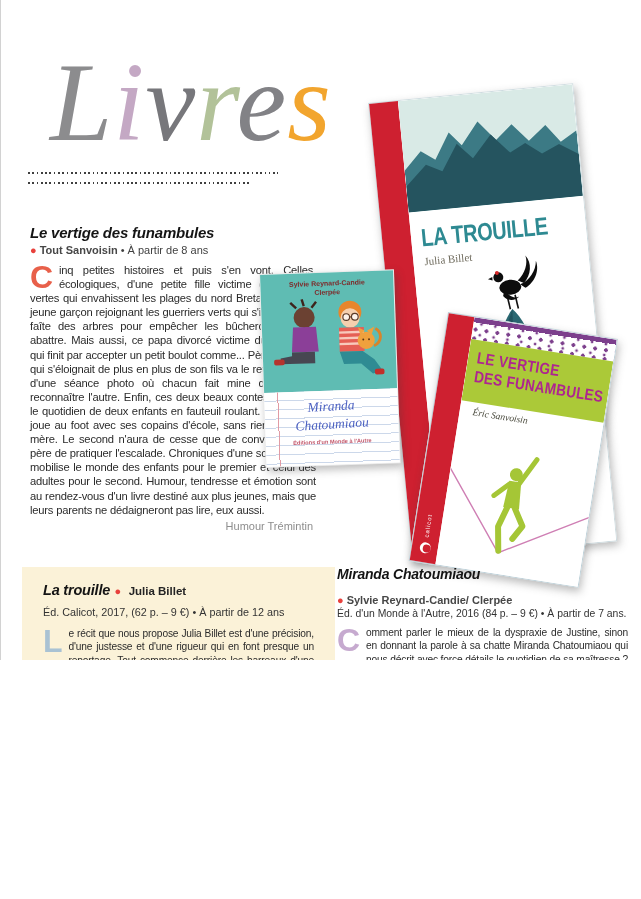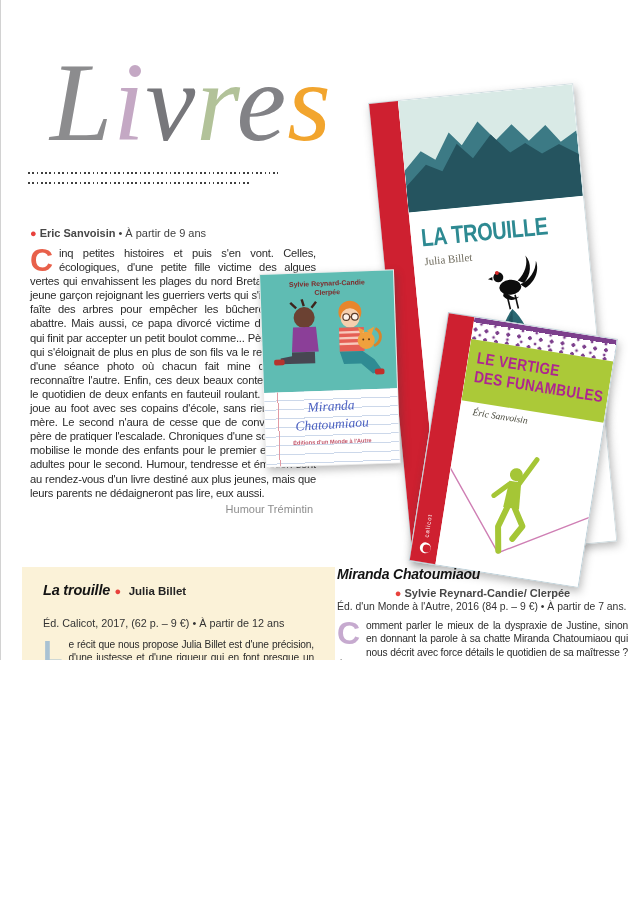--- a/index.html
+++ b/index.html
@@ -35,27 +35,27 @@
   .a1{left:30px;top:224px;width:286px;}
   .a1 .body{font-size:11.2px;line-height:14.1px;letter-spacing:-0.2px;}
   .a1 .sig{margin-top:3px;}
 
   
   .box2{position:absolute;left:22px;top:567px;width:313px;height:296px;background:#fbf2d8;
         clip-path:polygon(0 0,100% 0,100% 100%,0 95%);z-index:5;}
   .box2-inner{padding:14px 21px 0 21px;}
   .box2 .a-title{display:inline;font-size:14.5px;}
   .box2 .t-auth{font-weight:700;font-size:11.5px;color:#242424;}
-  .box2 .edition{margin-top:18px;font-size:10.8px;}
+  .box2 .edition{margin-top:7px;font-size:10.8px;}
   .box2 .body{margin-top:8px;font-size:10.2px;line-height:13.4px;letter-spacing:-0.15px;}
 
   
   .a3{left:337px;top:567px;width:291px;z-index:5;}
   .a3 .a-title{font-size:14px;line-height:15px;}
-  .a3 .byline{margin-top:5px;line-height:12px;text-align:center;}
+  .a3 .byline{margin-top:12px;line-height:12px;}
   .a3 .edition{font-size:10.4px;line-height:12px;}
   .a3 .body{margin-top:6px;font-size:10.2px;line-height:13.4px;letter-spacing:-0.15px;}
   .a3 .sig{margin-top:-13px;font-size:10.5px;}
 
   
   .pagefoot{position:absolute;left:290px;top:868px;width:322px;text-align:left;
             font-size:8.6px;font-weight:700;color:#23355c;letter-spacing:.3px;}
   .f-issue{color:#e8413c;margin-left:3px;}
   .f-page{color:#0d0d0d;font-size:14.5px;margin-left:8px;vertical-align:-1.5px;}
 
@@ -118,21 +118,22 @@
   <div class="edge-left"></div>
   <div class="edge-right"></div>
 
   <h1 class="livres"><span style="color:#8c8c8e">L</span><span style="color:#c4a8c4">i</span><span style="color:#77777b">v</span><span style="color:#b2c299">r</span><span style="color:#828286">e</span><span style="color:#f2a52e">s</span></h1>
   <div class="rules">
     <div class="rule rule1"></div>
     <div class="rule rule2"></div>
   </div>
 
   <article class="article a1">
-    <div class="byline"><span class="dot">●</span><span class="auth">Eric Sanvoisin</span><span class="sep">•</span><span class="age">À partir de 9 ans</span></div>
+    <h2 class="a-title">Le vertige des funambules</h2>
+    <div class="byline"><span class="dot">●</span><span class="auth">Tout Sanvoisin</span><span class="sep">•</span><span class="age">À partir de 8 ans</span></div>
     <p class="body"><span class="dropcap dc1">C</span><span>inq petites histoires et puis s'en vont. Celles, écologiques, d'une petite fille victime des algues vertes qui envahissent les plages du nord Bretagne et d'un jeune garçon rejoignant les guerriers verts qui s'installent au faîte des arbres pour empêcher les bûcherons de les abattre. Mais aussi, ce papa divorcé victime du chômage qui finit par accepter un petit boulot comme... Père Noël. Lui qui s'éloignait de plus en plus de son fils va le retrouver lors d'une séance photo où chacun fait mine de ne pas reconnaître l'autre. Enfin, ces deux beaux contes décrivant le quotidien de deux enfants en fauteuil roulant. Le premier joue au foot avec ses copains d'école, sans rien dire à sa mère. Le second n'aura de cesse que de convaincre son père de pratiquer l'escalade. Chroniques d'une solidarité qui mobilise le monde des enfants pour le premier et celui des adultes pour le second. Humour, tendresse et émotion sont au rendez-vous d'un livre destiné aux plus jeunes, mais que leurs parents ne dédaigneront pas lire, eux aussi.</span></p>
     <div class="sig">Humour Trémintin</div>
   </article>
 
   <div class="book b-trouille">
     <div class="spine">
       <span class="spine-txt">calicot</span>
       <span class="crescent"></span>
     </div>
     <div class="bt-cover">

